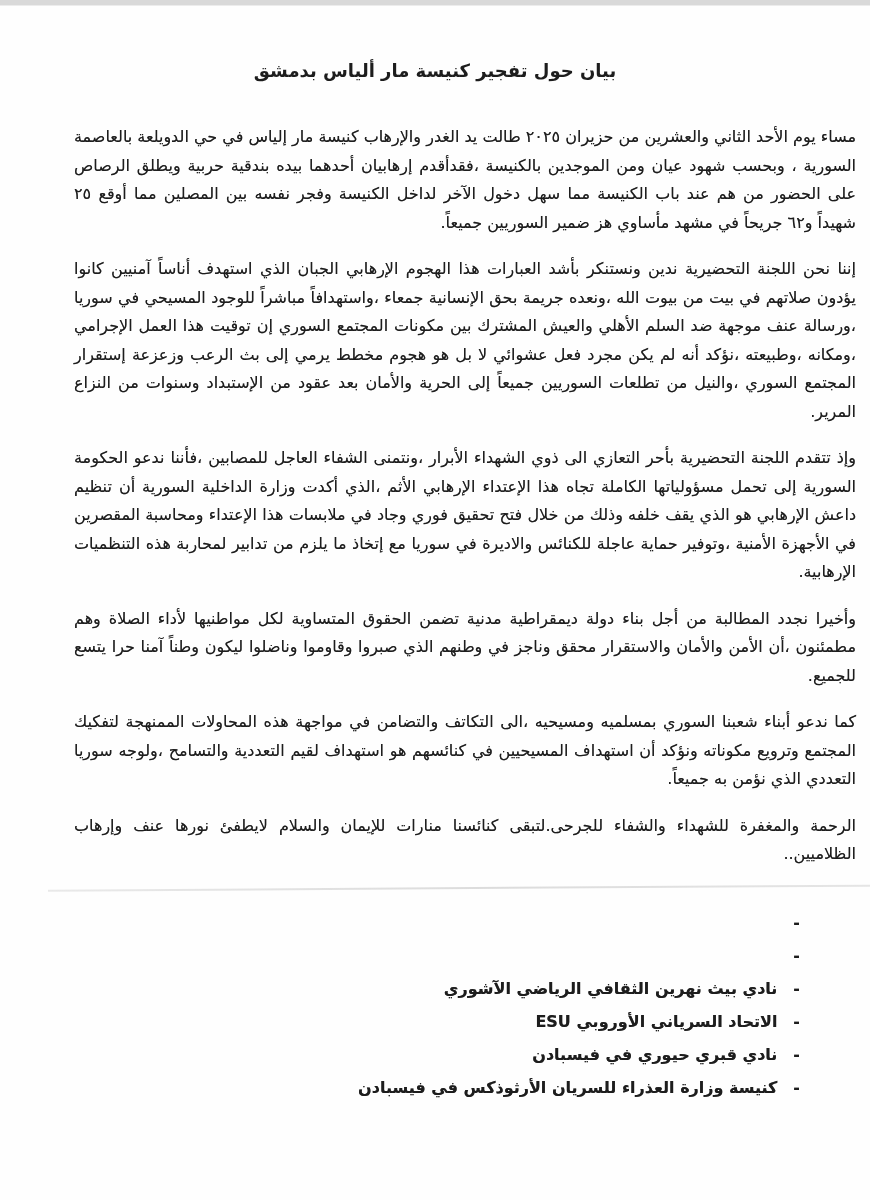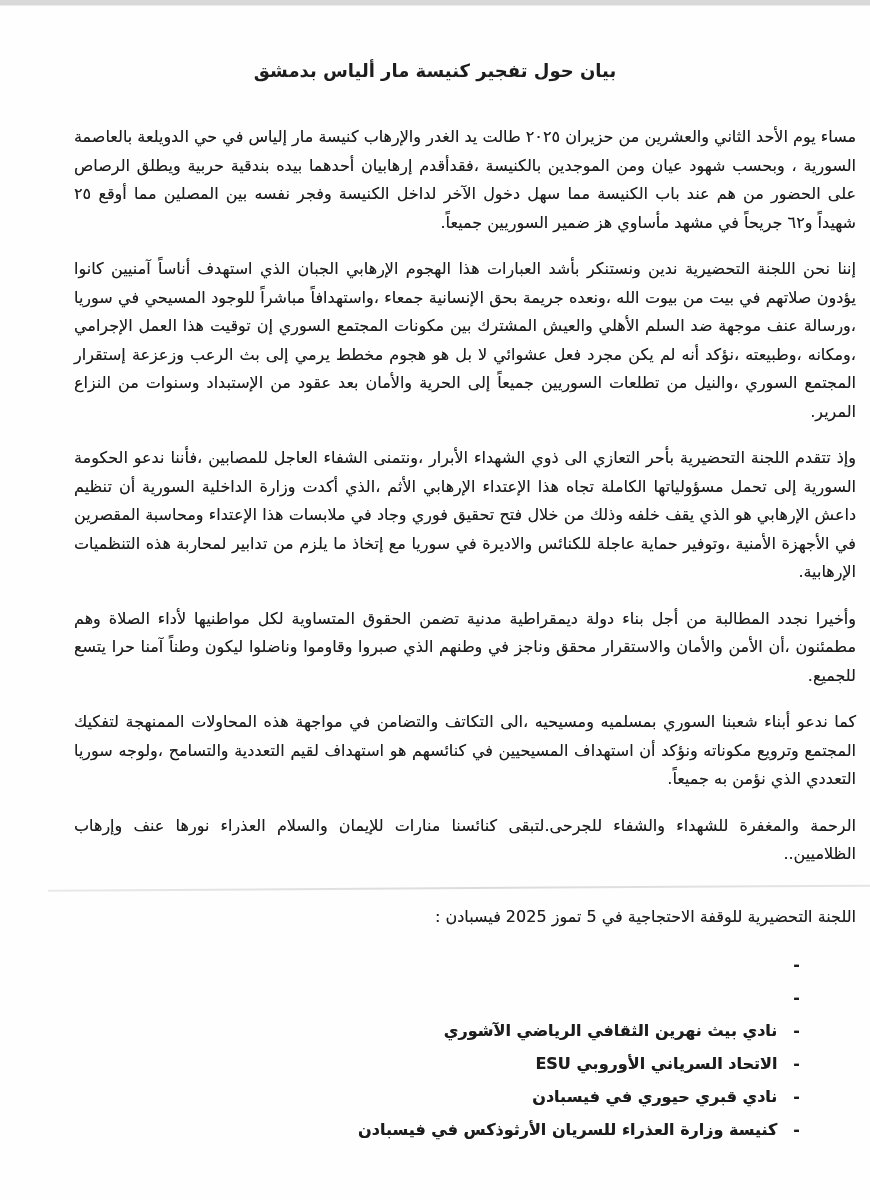--- a/index.html
+++ b/index.html
@@ -96,25 +96,24 @@
     <p class="para">مساء يوم الأحد الثاني والعشرين من حزيران ٢٠٢٥ طالت يد الغدر والإرهاب كنيسة مار إلياس في حي الدويلعة بالعاصمة السورية ، وبحسب شهود عيان ومن الموجدين بالكنيسة ،فقدأقدم إرهابيان أحدهما بيده بندقية حربية ويطلق الرصاص على الحضور من هم عند باب الكنيسة مما سهل دخول الآخر لداخل الكنيسة وفجر نفسه بين المصلين مما أوقع ٢٥ شهيداً و٦٢ جريحاً في مشهد مأساوي هز ضمير السوريين جميعاً.</p>
 
     <p class="para">إننا نحن اللجنة التحضيرية ندين ونستنكر بأشد العبارات هذا الهجوم الإرهابي الجبان الذي استهدف أناساً آمنيين كانوا يؤدون صلاتهم في بيت من بيوت الله ،ونعده جريمة بحق الإنسانية جمعاء ،واستهدافاً مباشراً للوجود المسيحي في سوريا ،ورسالة عنف موجهة ضد السلم الأهلي والعيش المشترك بين مكونات المجتمع السوري إن توقيت هذا العمل الإجرامي ،ومكانه ،وطبيعته ،نؤكد أنه لم يكن مجرد فعل عشوائي لا بل هو هجوم مخطط يرمي إلى بث الرعب وزعزعة إستقرار المجتمع السوري ،والنيل من تطلعات السوريين جميعاً إلى الحرية والأمان بعد عقود من الإستبداد وسنوات من النزاع المرير.</p>
 
     <p class="para">وإذ تتقدم اللجنة التحضيرية بأحر التعازي الى ذوي الشهداء الأبرار ،ونتمنى الشفاء العاجل للمصابين ،فأننا ندعو الحكومة السورية إلى تحمل مسؤولياتها الكاملة تجاه هذا الإعتداء الإرهابي الأثم ،الذي أكدت وزارة الداخلية السورية أن تنظيم داعش الإرهابي هو الذي يقف خلفه وذلك من خلال فتح تحقيق فوري وجاد في ملابسات هذا الإعتداء ومحاسبة المقصرين في الأجهزة الأمنية ،وتوفير حماية عاجلة للكنائس والاديرة في سوريا مع إتخاذ ما يلزم من تدابير لمحاربة هذه التنظميات الإرهابية.</p>
 
     <p class="para">وأخيرا نجدد المطالبة من أجل بناء دولة ديمقراطية مدنية تضمن الحقوق المتساوية لكل مواطنيها لأداء الصلاة وهم مطمئنون ،أن الأمن والأمان والاستقرار محقق وناجز في وطنهم الذي صبروا وقاوموا وناضلوا ليكون وطناً آمنا حرا يتسع للجميع.</p>
 
     <p class="para">كما ندعو أبناء شعبنا السوري بمسلميه ومسيحيه ،الى التكاتف والتضامن في مواجهة هذه المحاولات الممنهجة لتفكيك المجتمع وترويع مكوناته ونؤكد أن استهداف المسيحيين في كنائسهم هو استهداف لقيم التعددية والتسامح ،ولوجه سوريا التعددي الذي نؤمن به جميعاً.</p>
 
-    <p class="para">الرحمة والمغفرة للشهداء والشفاء للجرحى.لتبقى كنائسنا منارات للإيمان والسلام العذراء نورها عنف وإرهاب الظلاميين..</p>
+    <p class="para">الرحمة والمغفرة للشهداء والشفاء للجرحى.لتبقى كنائسنا منارات للإيمان والسلام لايطفئ نورها عنف وإرهاب الظلاميين..</p>
 
     <div class="scan-line"></div>
 
-    <p class="para sig-heading">اللجنة التحضيرية للوقفة الاحتجاجية في 5 تموز 2025 فيسبادن :</p>
 
     <div class="sig-list">
 
       <div class="sig-item">
         <span class="sig-bullet">-</span>
       </div>
 
       <div class="sig-item">
         <span class="sig-bullet">-</span>
       </div>

